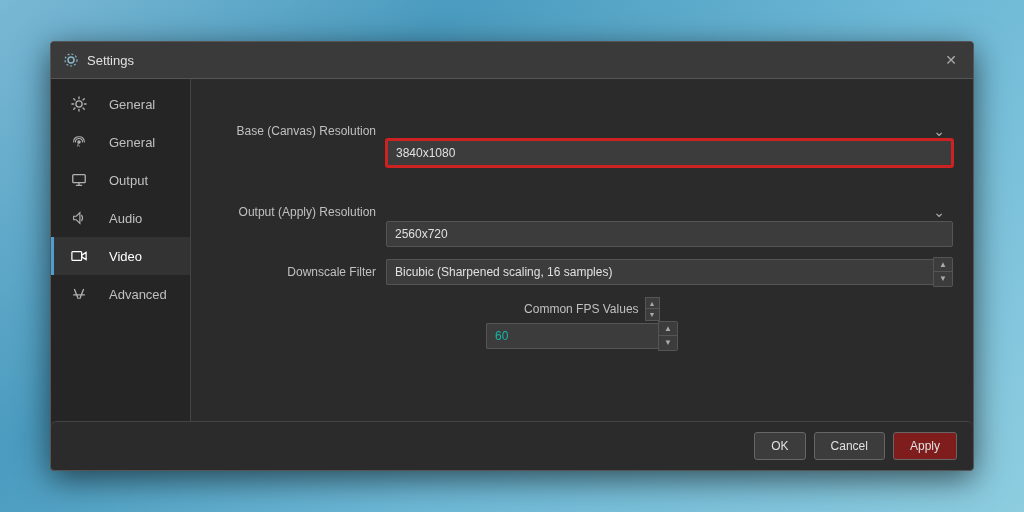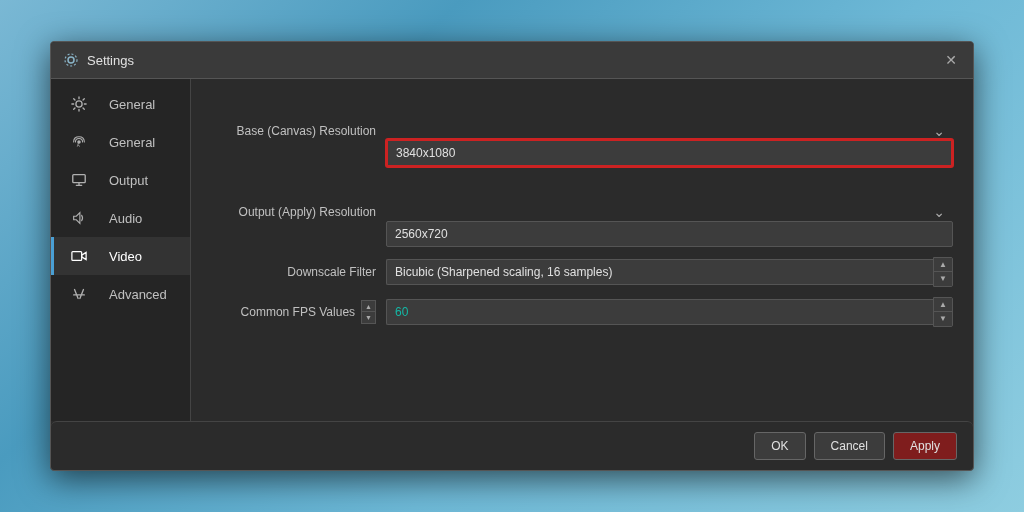--- a/index.html
+++ b/index.html
@@ -213,20 +213,21 @@
     }
 
     .spinner-btn:first-child {
       border-bottom: 1px solid #555;
     }
 
     .fps-row {
       display: flex;
       align-items: center;
       margin-bottom: 10px;
+      flex-direction: column;
     }
 
     .fps-label-group {
       display: flex;
       align-items: center;
       gap: 4px;
       width: 175px;
       justify-content: flex-end;
       padding-right: 10px;
     }

